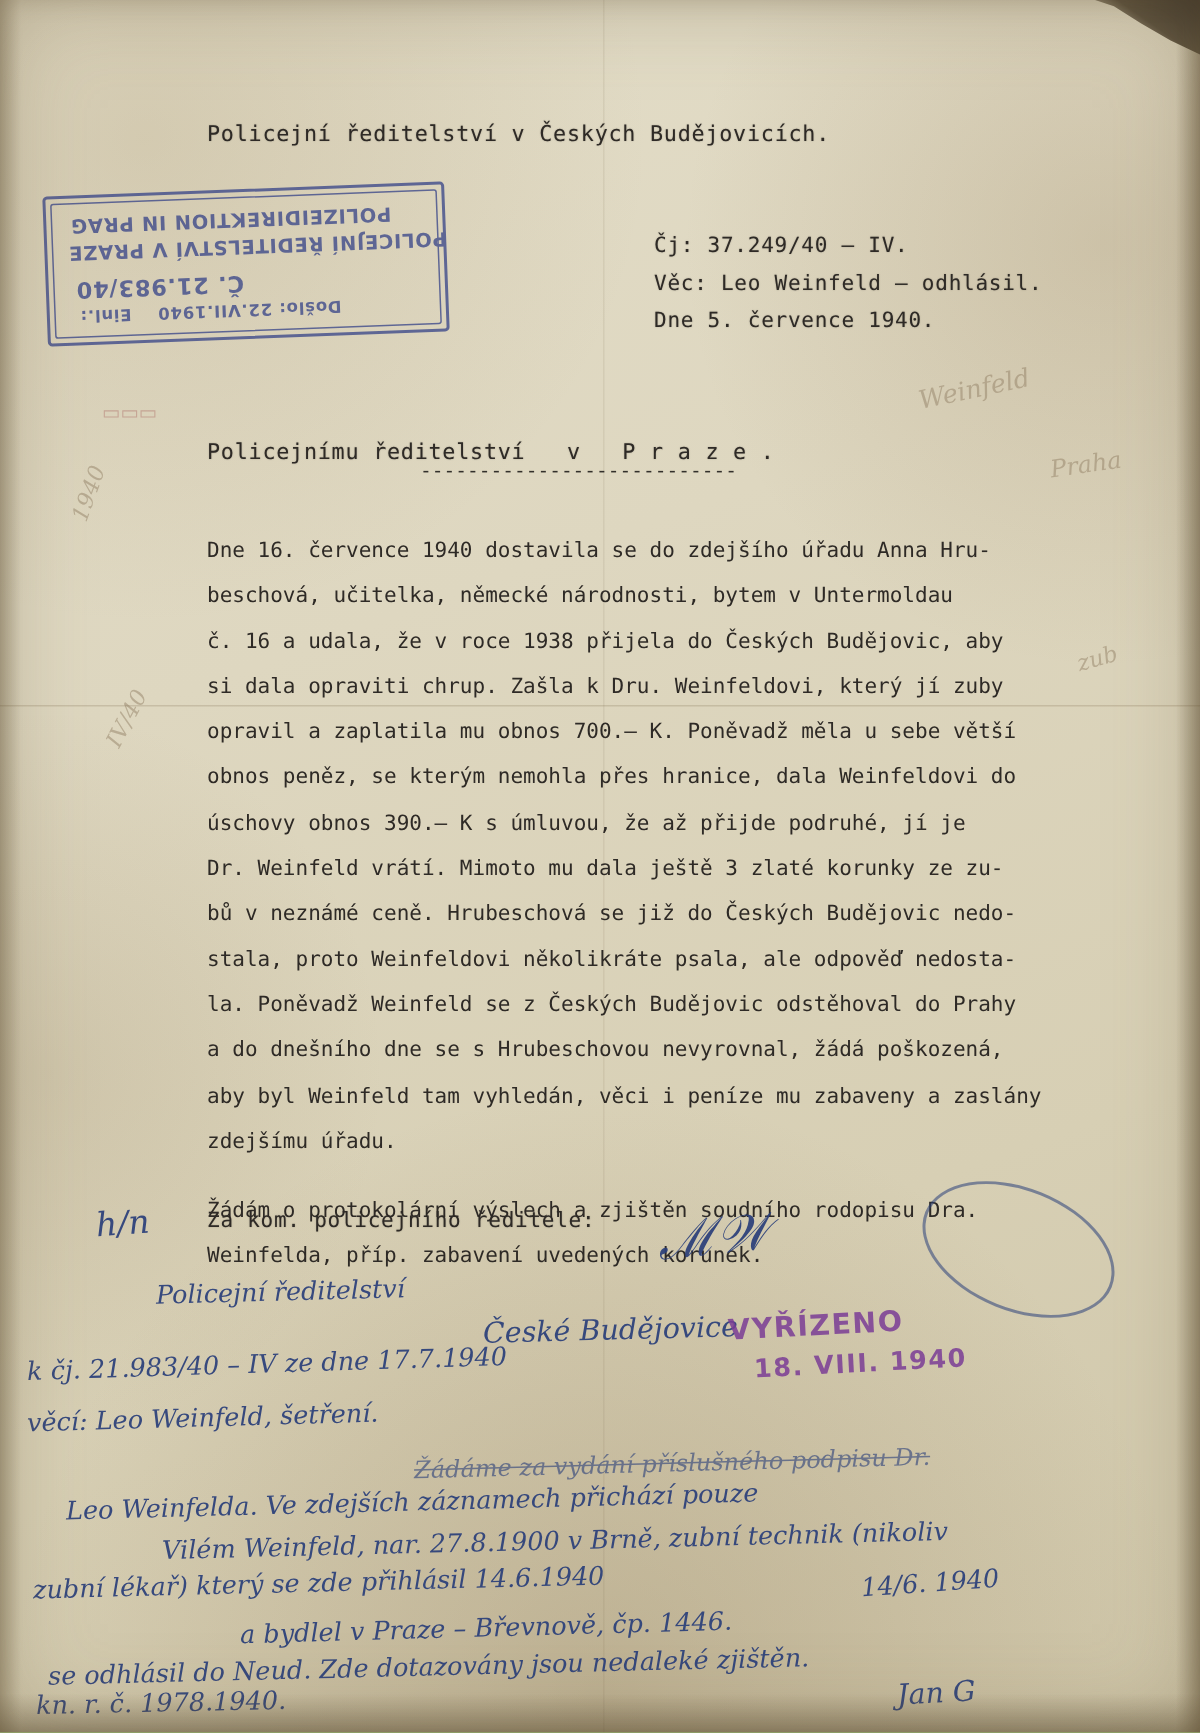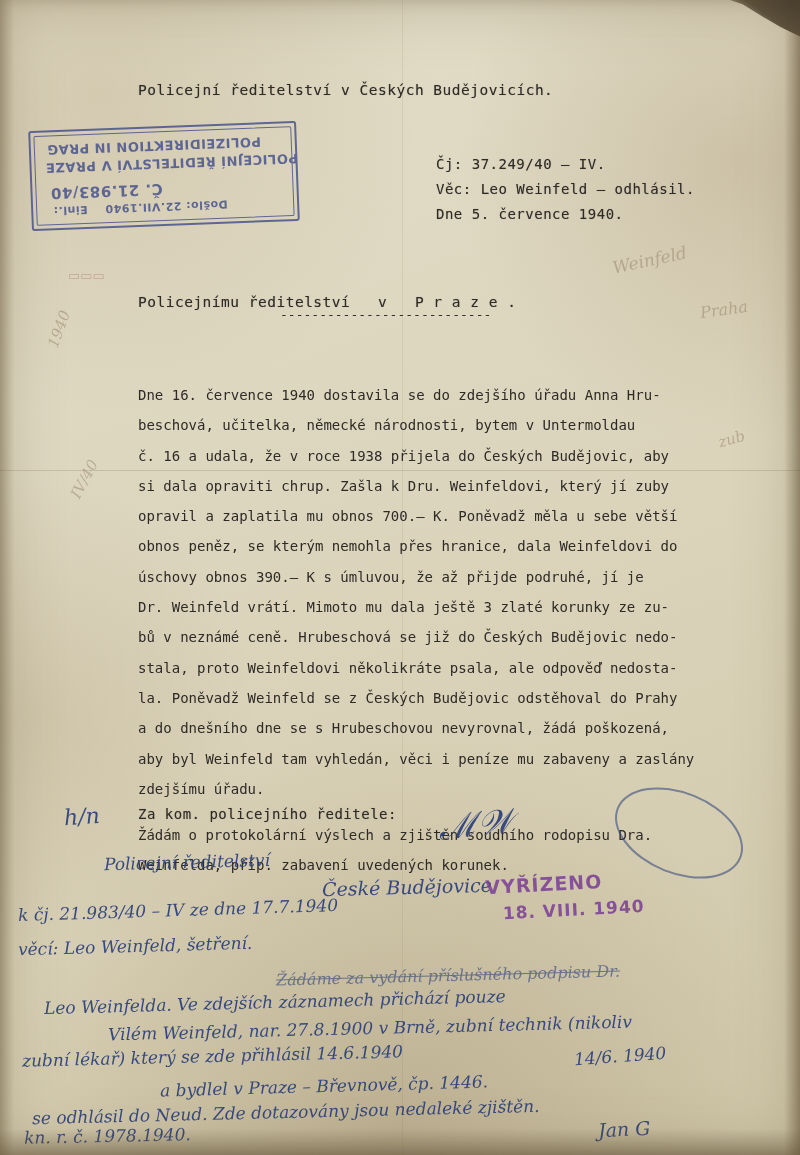--- a/index.html
+++ b/index.html
@@ -96,21 +96,20 @@
   }
 
   #body {
     position: absolute;
     left: 138px;
     top: 352px;
     width: 560px;
     font-size: 14px;
     line-height: 30.3px;
     color: #2e2a26;
-    margin-top: 28px;
   }
   #body p { margin: 0 0 16px 0; white-space: pre-wrap; }
   #body p:last-child { margin-bottom: 0; }
 
   #signature-line {
     position: absolute;
     left: 138px;
     top: 806px;
     font-size: 14px;
   }

